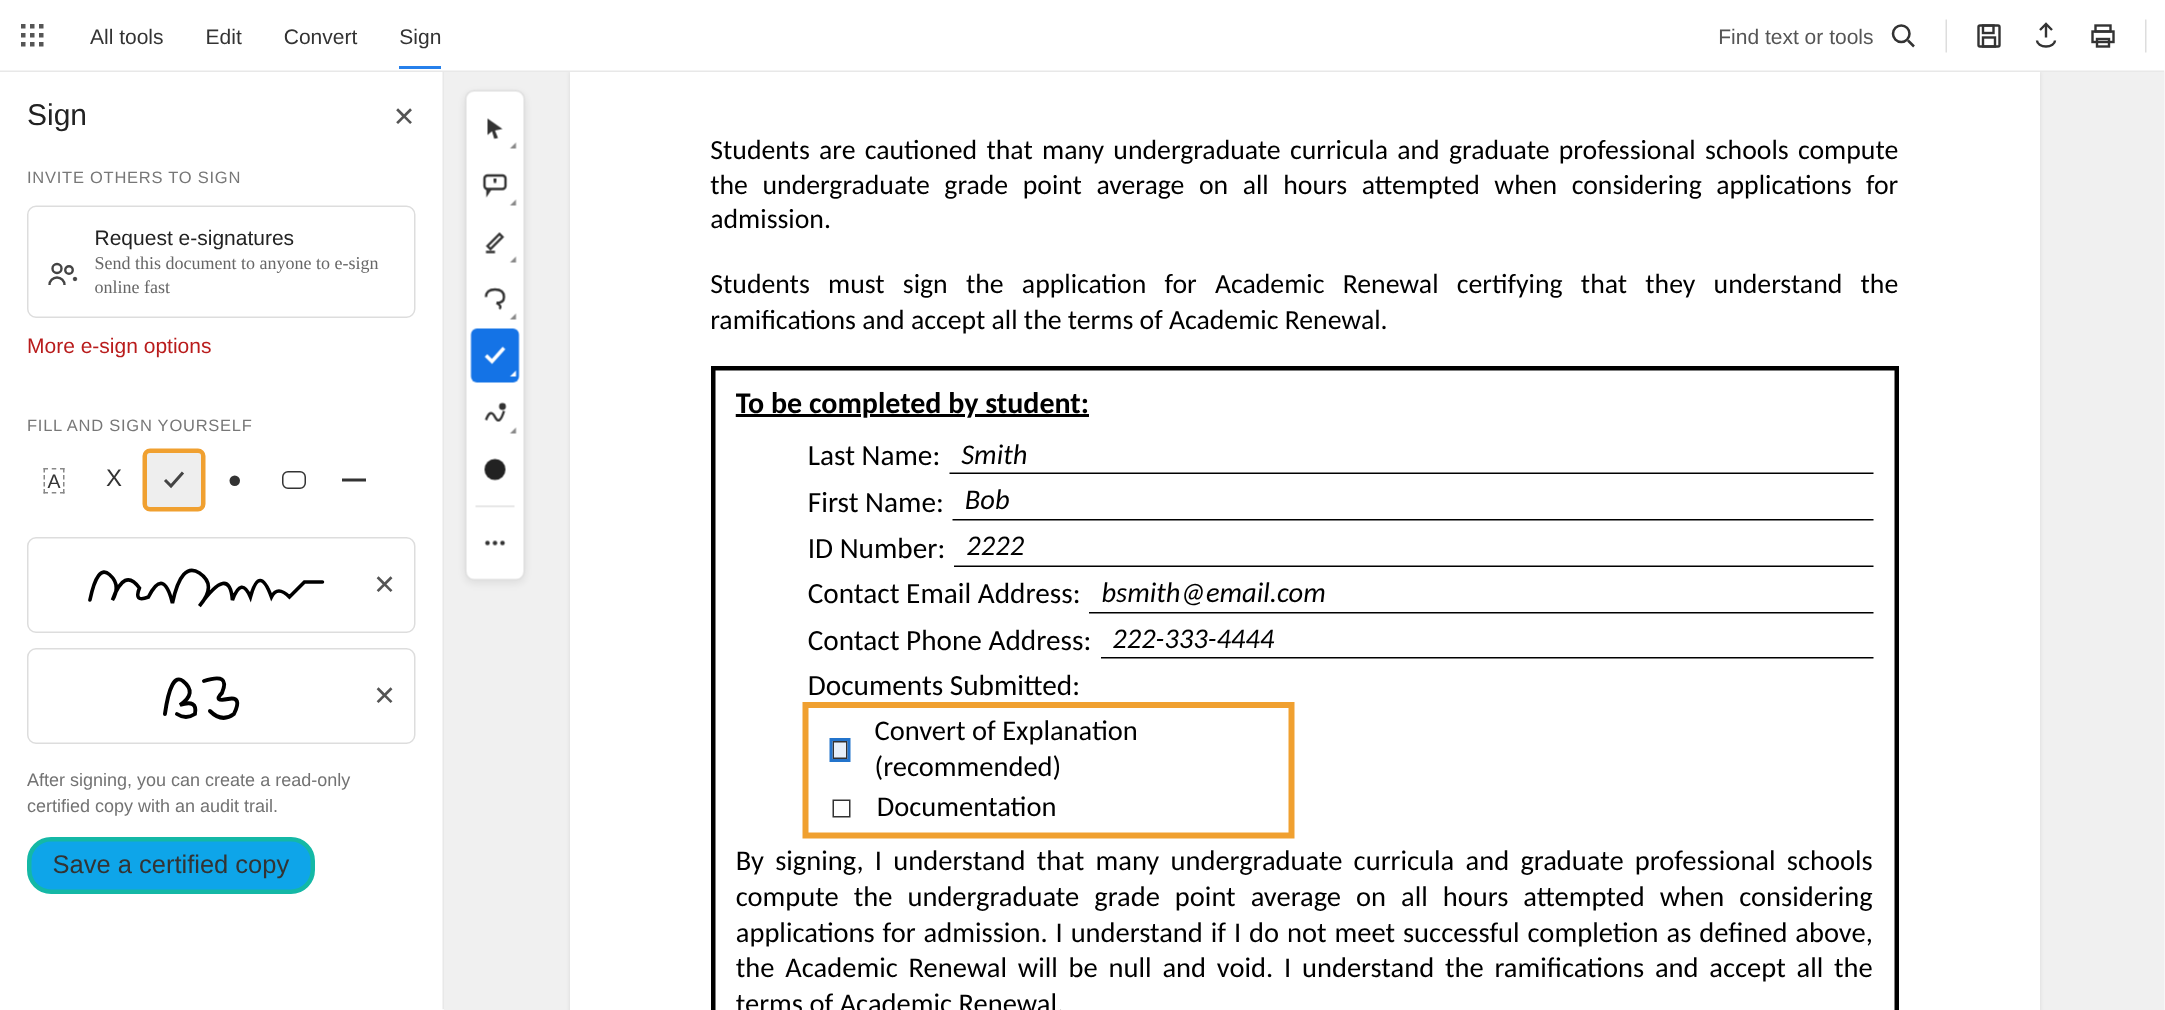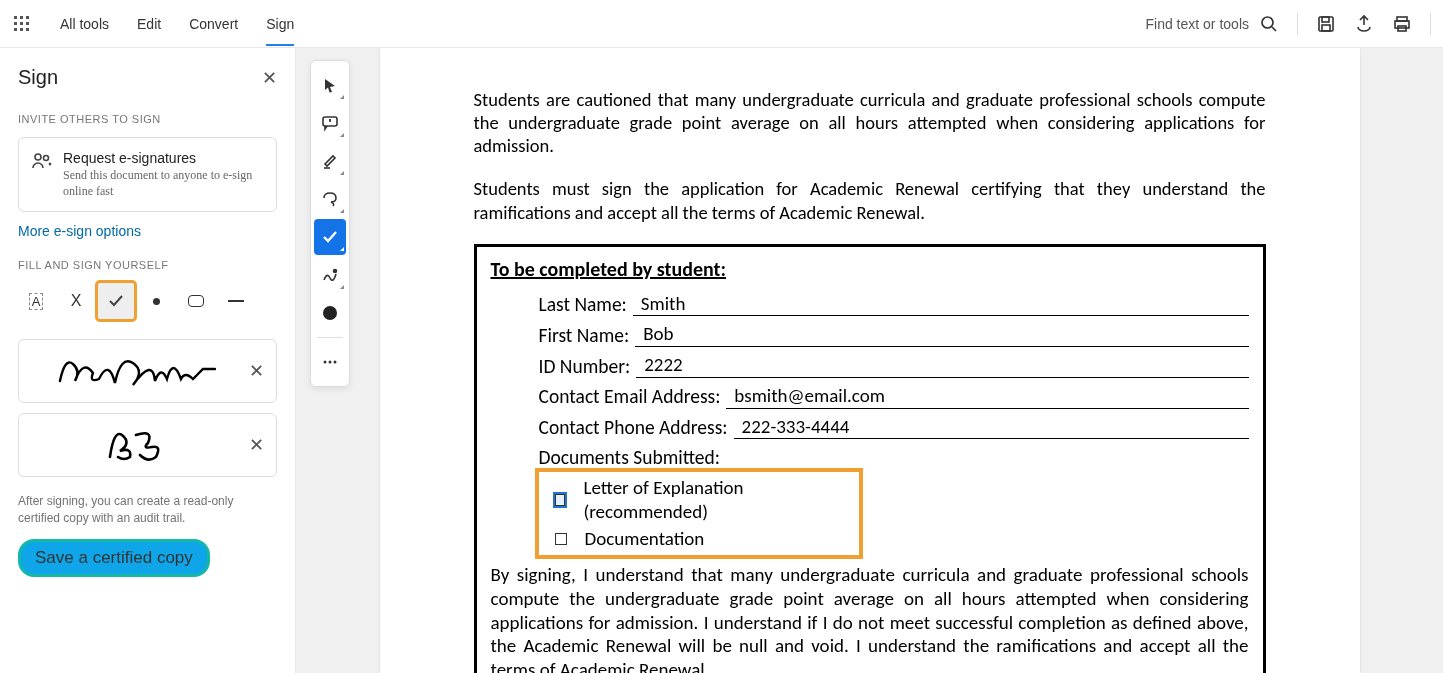--- a/index.html
+++ b/index.html
@@ -16,24 +16,24 @@
   .icon-btn { width: 20px; height: 20px; display: flex; align-items: center; justify-content: center; cursor: pointer; }
   .vsep { width: 1px; height: 22px; background: #ddd; }
 
   
   .main { display: flex; height: calc(100% - 48px); }
   .sidebar { width: 296px; border-right: 1px solid #e8e8e8; padding: 18px 18px; background: #fff; }
   .sidebar-header { display: flex; justify-content: space-between; align-items: center; margin-bottom: 24px; }
   .sidebar-title { font-size: 20px; font-weight: 400; color: #222; }
   .close-x { font-size: 18px; color: #555; cursor: pointer; }
   .section-label { font-size: 11px; letter-spacing: 0.5px; color: #777; margin-bottom: 12px; }
-  .card { border: 1px solid #ddd; border-radius: 6px; padding: 12px; display: flex; gap: 10px; margin-bottom: 10px; cursor: pointer; }
+  .card { border: 1px solid #ddd; border-radius: 6px; padding: 12px; display: flex; gap: 10px; margin-bottom: 10px; cursor: pointer; align-items: flex-end; }
   .card-title { font-size: 14px; color: #222; margin-bottom: 2px; }
   .card-sub { font-size: 12px; color: #666; line-height: 1.3; font-family: Liberation Serif, serif; }
-  .link { color: #0369a1; font-size: 14px; cursor: pointer; margin-bottom: 20px; display: inline-block; }
+  .link { color: #b91c1c; font-size: 14px; cursor: pointer; margin-bottom: 40px; display: inline-block; }
   .tool-row { display: flex; gap: 4px; margin-bottom: 20px; }
   .tool-btn { width: 36px; height: 36px; border-radius: 4px; display: flex; align-items: center; justify-content: center; cursor: pointer; }
   .tool-btn.highlighted { outline: 3px solid #f0a030; border-radius: 2px; }
   .sig-box { border: 1px solid #ddd; border-radius: 6px; height: 64px; margin-bottom: 10px; display: flex; align-items: center; justify-content: space-between; padding: 0 12px; cursor: pointer; }
   .sig-img { flex: 1; }
   .note { font-size: 12px; color: #737373; line-height: 1.4; margin-top: 16px; margin-bottom: 12px; }
   .pill-btn { border: 3px solid #14b8a6; border-radius: 16px; padding: 6px 14px; font-size: 17px; background: #0ea5e9; cursor: pointer; color: #333; }
 
   
   .float-toolbar { position: absolute; left: 310px; top: 60px; width: 40px; background: #fff; border: 1px solid #ddd; border-radius: 6px; box-shadow: 0 2px 6px rgba(0,0,0,0.08); padding: 4px 0; z-index: 10; }
@@ -43,21 +43,21 @@
   .ft-sep { height: 1px; background: #e0e0e0; margin: 6px 6px; }
 
   
   .doc-area { flex: 1; background: #f0f0f0; overflow: auto; position: relative; }
   .page { width: 980px; background: #fff; margin: 0 auto; min-height: 100%; padding: 40px 94px 40px 94px; box-shadow: 0 0 3px rgba(0,0,0,0.1); font-family: Calibri, Arial, sans-serif; font-size: 18.5px; color: #000; line-height: 1.25; }
   .page p { margin-bottom: 20px; text-align: justify;}
   .form-box { border: 3px solid #000; padding: 10px 14px 18px 14px; }
   .form-heading { font-weight: 700; text-decoration: underline; font-size: 20px; margin-bottom: 10px; }
   .form-row { display: flex; align-items: flex-end; margin: 0 0 6px 48px; }
   .form-label { white-space: nowrap; margin-right: 6px; font-size: 19.5px;}
-  .form-line { flex: 1; border-bottom: 1.5px solid #000; padding-left: 8px; font-size: 19px;}
+  .form-line { flex: 1; border-bottom: 1.5px solid #000; padding-left: 8px; font-size: 19px; font-style: italic;}
   .docs-label { margin-left: 48px; font-size: 19.5px;}
   .doc-list { margin: 2px 0 8px 48px; }
   .doc-item { display: flex; align-items: center; gap: 18px; padding: 2px 10px; font-size: 19px;}
   .doc-highlight { outline: 4px solid #f0a030; width: 320px; padding: 2px 6px;}
   .checkbox { width: 12px; height: 12px; border: 1.5px solid #333; display: inline-block; }
   .checkbox.blue { outline: 2px solid #2374cc; background: #e6f0fa;}
   .para { text-align: justify; margin-bottom: 24px; font-size:19px;}
   .dotted-box { border: 1px dashed #888; padding: 0 2px;}
 </style>
 </head>
@@ -211,21 +211,21 @@
         </div>
         <div class="form-row">
           <span class="form-label">Contact Phone Address:</span>
           <span class="form-line">222-333-4444</span>
         </div>
 
         <div class="docs-label">Documents Submitted:</div>
         <div class="doc-list doc-highlight">
           <div class="doc-item">
             <span class="checkbox blue"></span>
-            <span>Letter of Explanation (recommended)</span>
+            <span>Convert of Explanation (recommended)</span>
           </div>
           <div class="doc-item">
             <span class="checkbox"></span>
             <span>Documentation</span>
           </div>
         </div>
 
         <div class="para">By signing, I understand that many undergraduate curricula and graduate professional schools compute the undergraduate grade point average on all hours attempted when considering applications for admission.  I understand if I do not meet successful completion as defined above, the Academic Renewal will be null and void. I understand the ramifications and accept all the terms of Academic Renewal.</div>
 
       </div>

